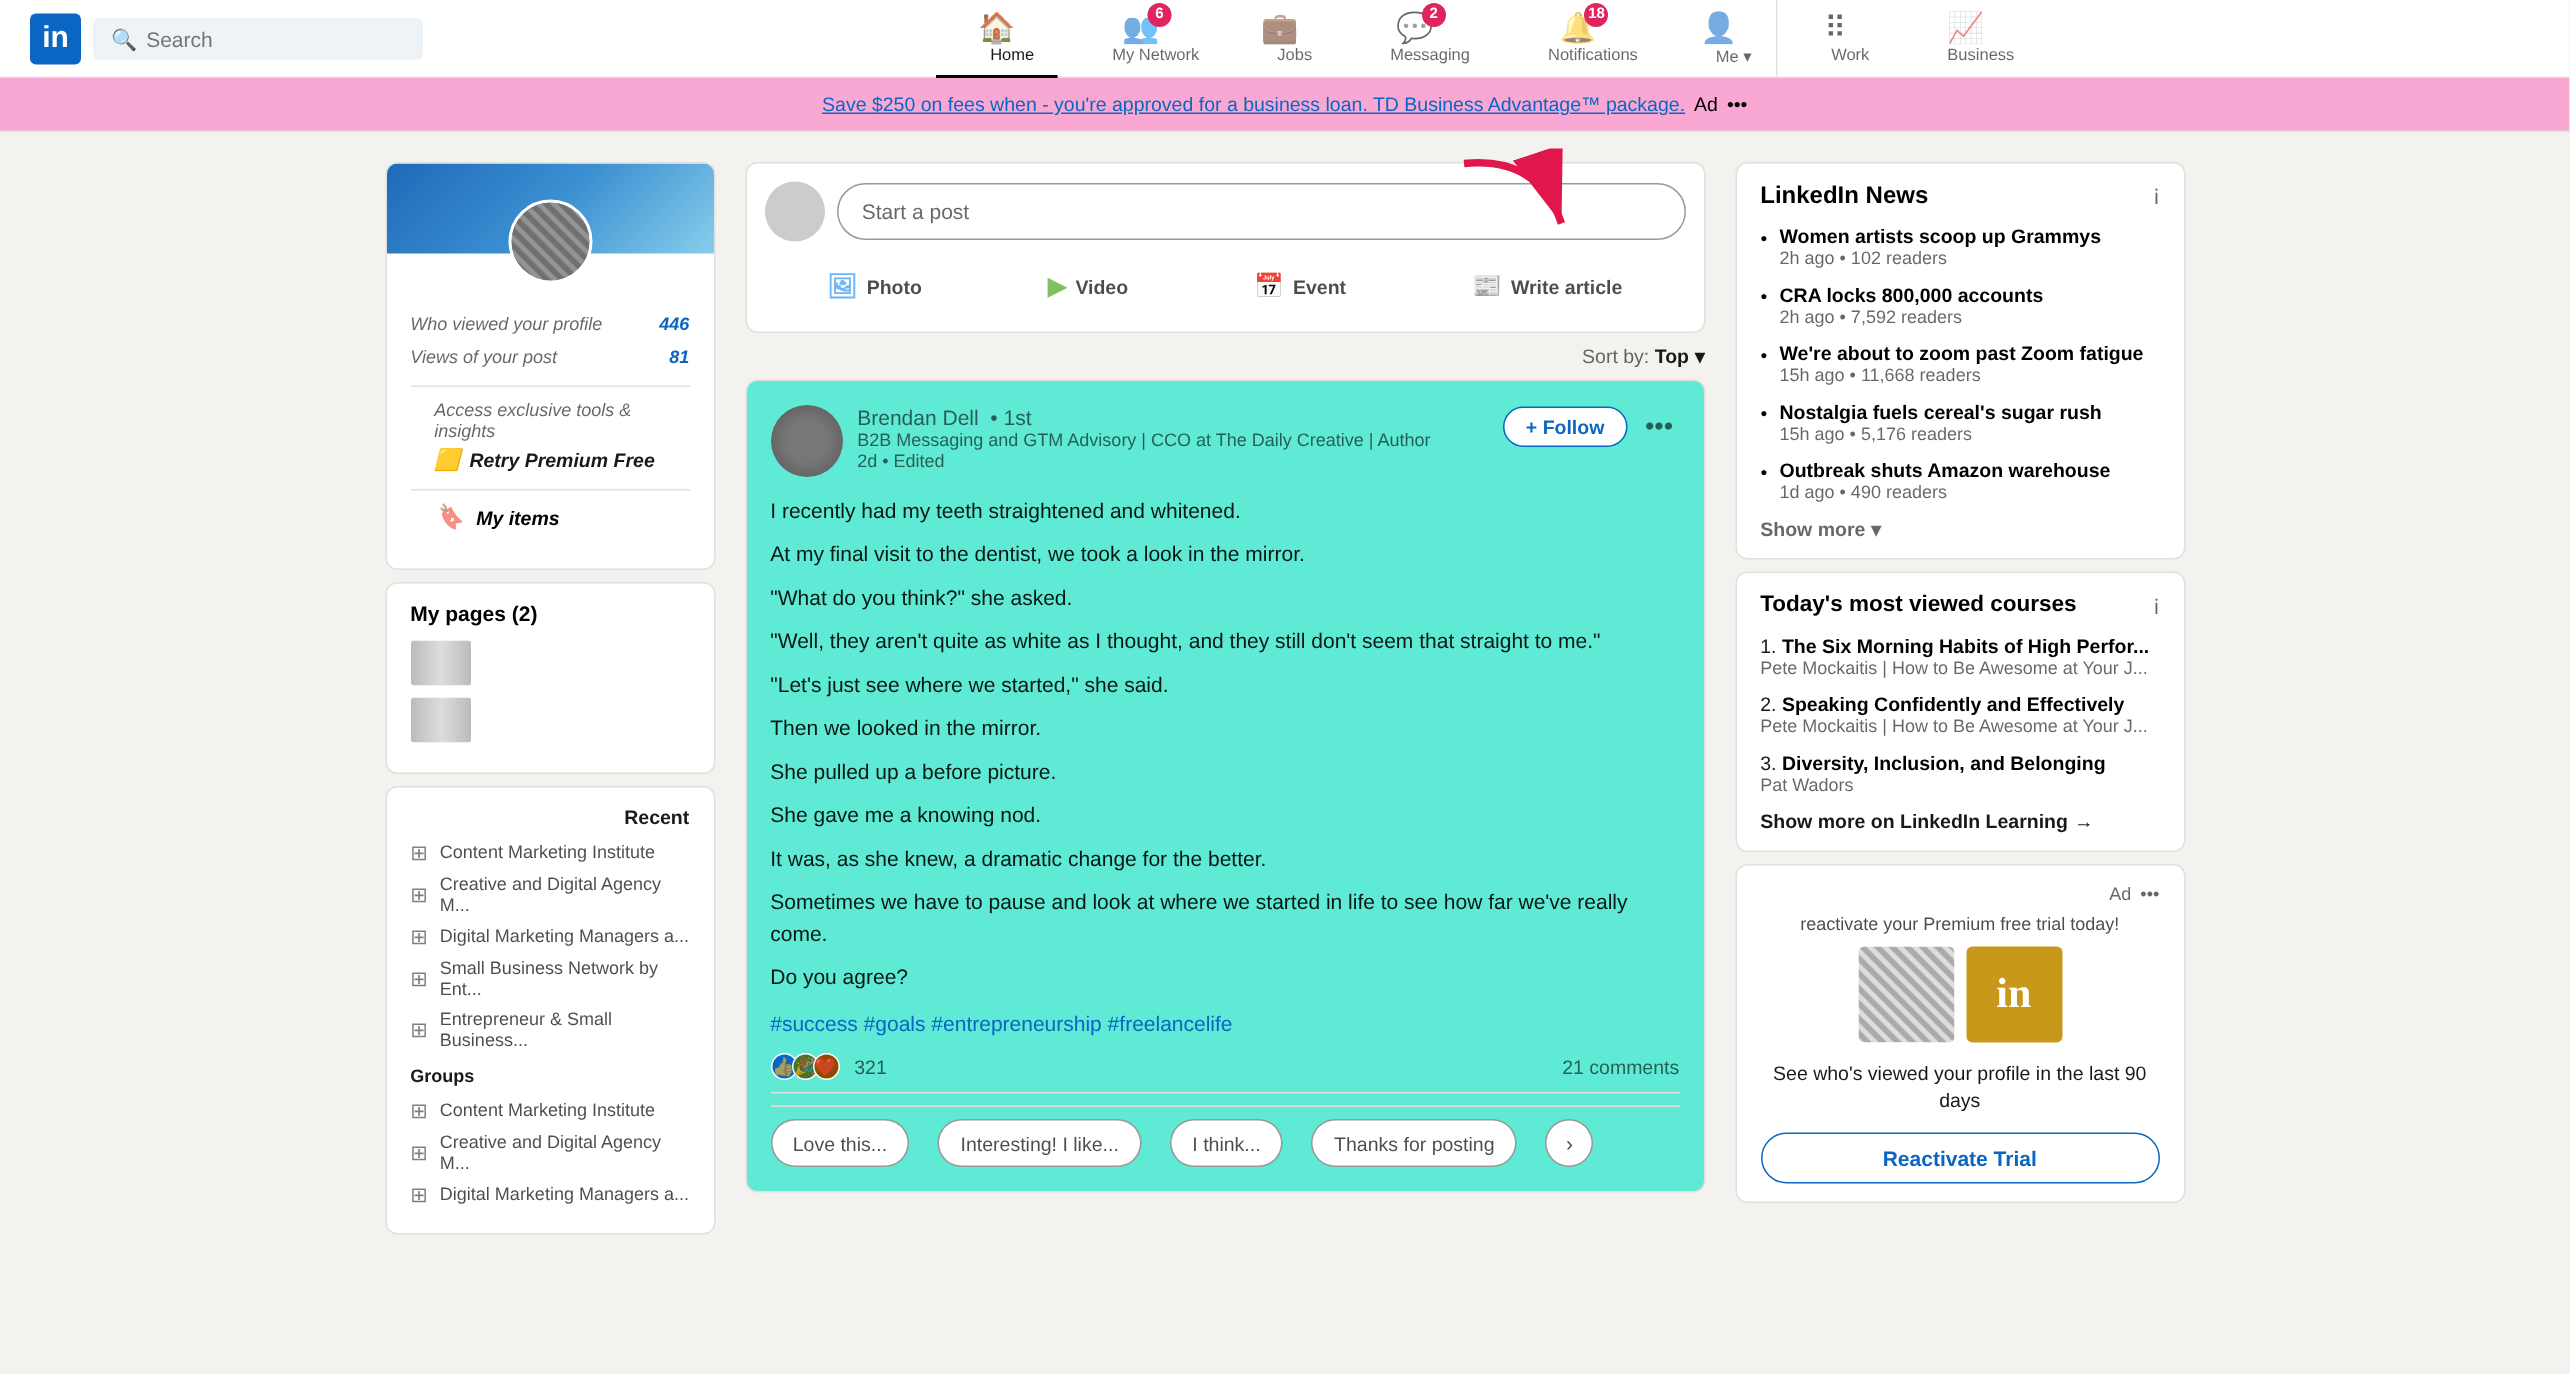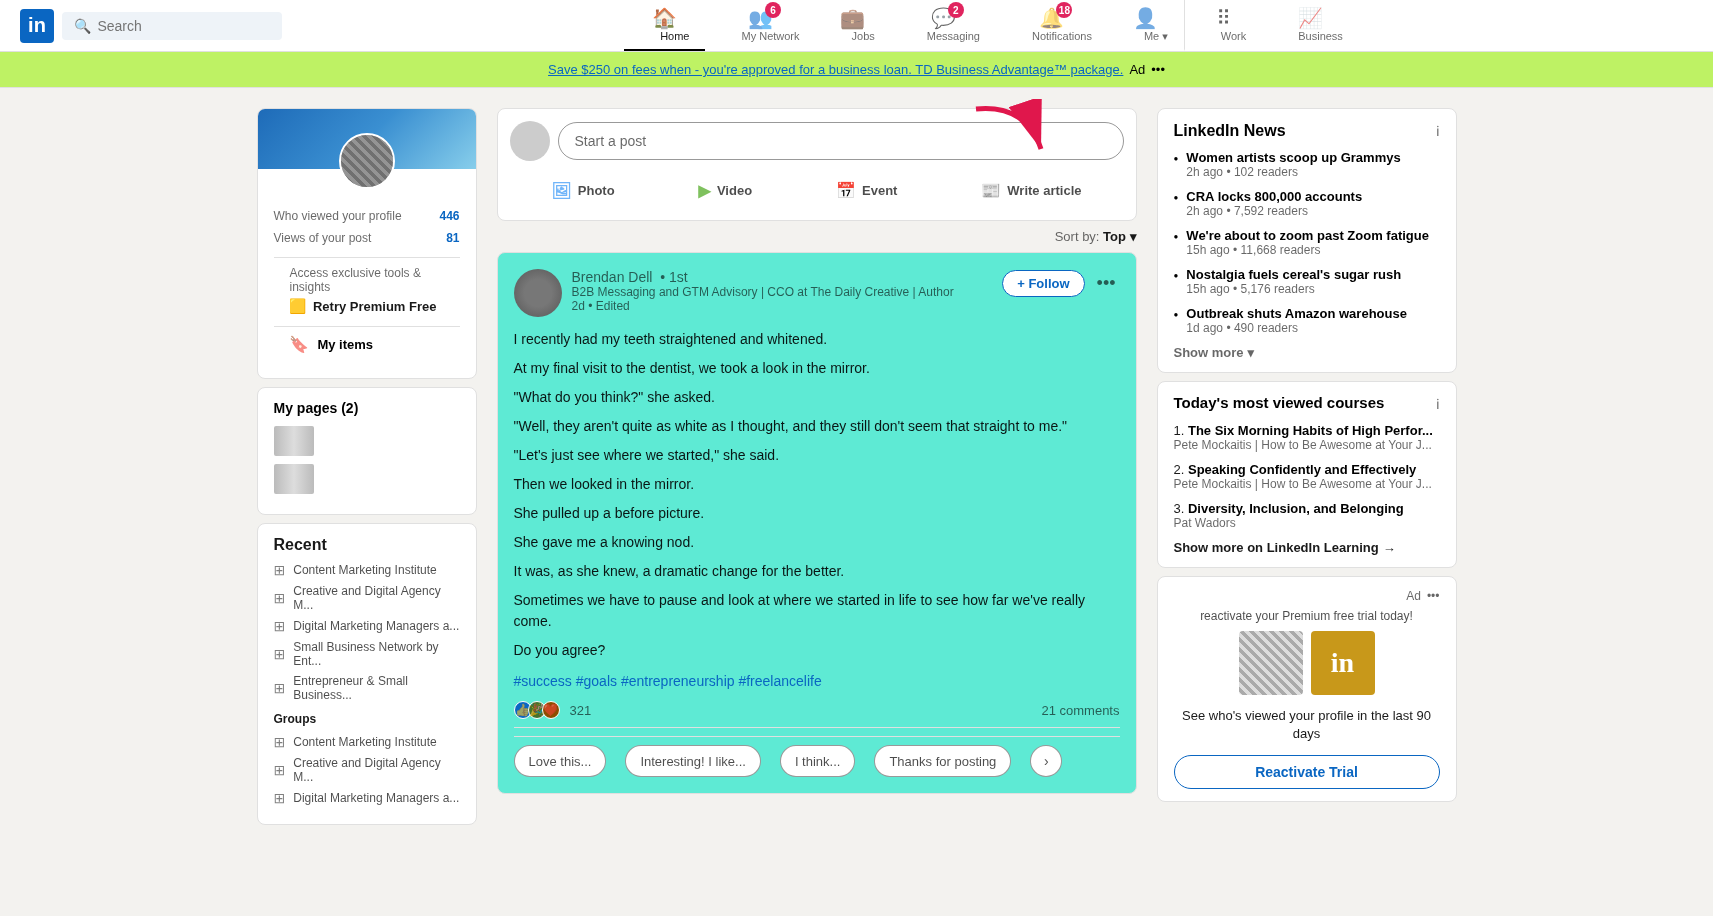--- a/index.html
+++ b/index.html
@@ -55,21 +55,21 @@
       position: absolute; top: -4px; right: -8px;
       background: #e0245e; color: #fff;
       border-radius: 50%; width: 16px; height: 16px;
       font-size: 10px; display: flex; align-items: center; justify-content: center;
       font-weight: 700;
     }
     .nav-item-label { font-size: 11px; margin-left: 20px; }
 
     
     .ad-banner {
-      background: #bef264;
+      background: #f9a8d4;
       text-align: center;
       padding: 10px;
       border-bottom: 1px solid #e0e0e0;
       font-size: 13px;
     }
     .ad-banner a { color: #0a66c2; text-decoration: underline; }
     .ad-banner-inner { display: flex; align-items: center; justify-content: center; gap: 6px; }
 
     
     .main-layout {
@@ -99,20 +99,21 @@
       position: relative;
     }
     .profile-avatar-pixelated {
       width: 100%; height: 100%;
       background: linear-gradient(45deg, #666 25%, #999 25%, #999 50%, #666 50%, #666 75%, #999 75%);
       background-size: 10px 10px;
       opacity: 0.7;
     }
     .profile-stats {
       padding: 8px 16px 12px;
+      font-style: italic;
     }
     .profile-stat-row {
       display: flex; justify-content: space-between;
       padding: 4px 0;
       font-size: 12px;
       cursor: pointer;
     }
     .profile-stat-label { color: rgba(0,0,0,0.6); }
     .profile-stat-num { color: #0a66c2; font-weight: 600; }
     .profile-divider { border: none; border-top: 1px solid #e0e0e0; margin: 8px 0; }
@@ -150,21 +151,21 @@
       width: 100%; height: 100%;
       background: linear-gradient(90deg, #bbb 0%, #ddd 50%, #bbb 100%);
     }
 
     .recent-card {
       background: #fff;
       border: 1px solid #e0e0e0;
       border-radius: 8px;
       padding: 12px 16px;
     }
-    .recent-title { font-size: 16px; font-weight: 600; color: rgba(0,0,0,0.9); margin-bottom: 8px; }
+    .recent-title { font-size: 13px; font-weight: 600; color: rgba(0,0,0,0.9); margin-bottom: 8px; text-align: right; }
     .recent-item { display: flex; align-items: center; gap: 8px; margin-bottom: 6px; font-size: 12px; color: rgba(0,0,0,0.7); cursor: pointer; }
     .recent-icon { font-size: 14px; color: rgba(0,0,0,0.5); }
     .groups-section { margin-top: 10px; }
     .groups-label { font-size: 12px; font-weight: 600; color: rgba(0,0,0,0.9); margin-bottom: 8px; }
 
     
     .feed {
       flex: 1;
       min-width: 0;
     }

